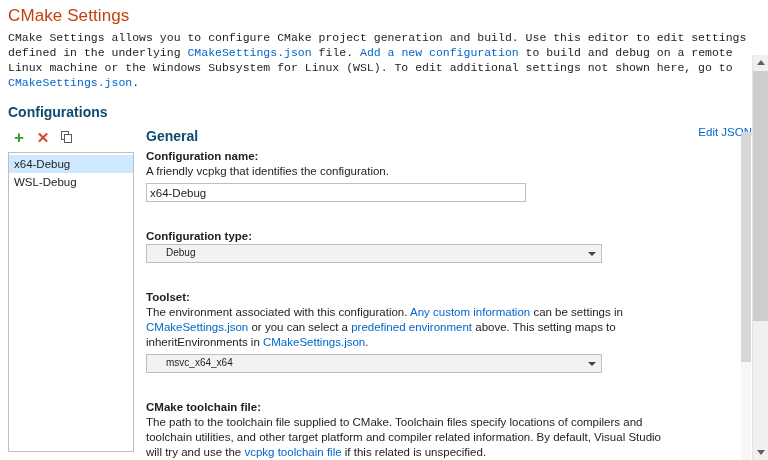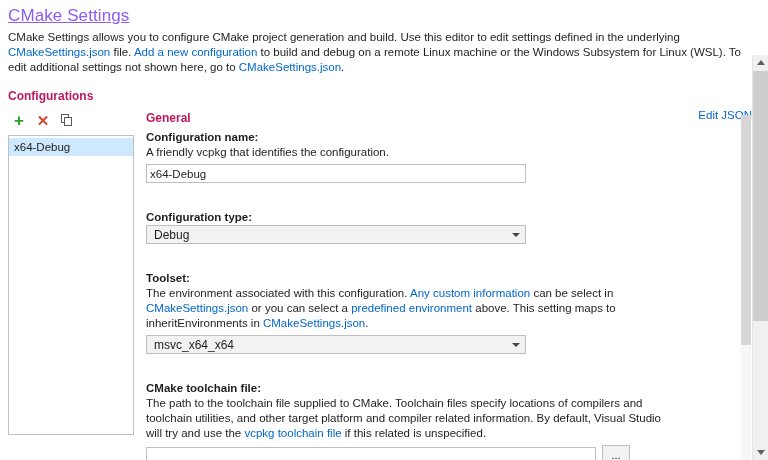--- a/index.html
+++ b/index.html
@@ -17,36 +17,36 @@
     position: relative;
   }
   a.link {
     color: #0066cc;
     text-decoration: none;
     cursor: pointer;
   }
   .page-title {
     font-size: 17px;
     font-weight: normal;
-    color: #8b5cf6;
+    color: #c2410c;
     margin: 6px 0 4px 8px;
     letter-spacing: 0.1px;
-    text-decoration: underline;
   }
   .intro {
     margin: 0 8px 0 8px;
     font-size: 11.5px;
     line-height: 15px;
     color: #1e1e1e;
     max-width: 756px;
+    font-family: Liberation Mono, monospace;
   }
   .section-head {
-    font-size: 12px;
+    font-size: 14px;
     margin: 14px 0 6px 8px;
-    color: #be185d;
+    color: #0c4a6e;
   }
   .body-split {
     display: flex;
     align-items: flex-start;
   }
   
   .left-col {
     width: 136px;
     flex: 0 0 136px;
     padding-left: 8px;
@@ -128,27 +128,27 @@
     box-sizing: border-box;
     border: 1px solid #bfbfbf;
     background: #ffffff;
     font-family: "Liberation Sans", sans-serif;
     font-size: 11.5px;
     padding: 1px 3px;
     color: #1e1e1e;
     outline: none;
   }
   .combo {
-    width: 380px;
+    width: 456px;
     height: 19px;
     box-sizing: border-box;
     border: 1px solid #bfbfbf;
     background: #f2f2f2;
-    font-size: 12px;
-    padding: 2px 7px;
+    font-size: 10px;
+    padding: 2px 19px;
     position: relative;
     cursor: pointer;
     user-select: none;
   }
   .combo .arrow {
     position: absolute;
     right: 5px;
     top: 50%;
     transform: translateY(-50%);
     width: 0;
@@ -259,20 +259,21 @@
       <div class="tb-btn tb-x">✕</div>
       <div class="tb-btn tb-copy">
         <svg width="14" height="14" viewBox="0 0 14 14">
           <rect x="1.5" y="1.5" width="7" height="8" fill="#ffffff" stroke="#5a5a5a" stroke-width="1"></rect>
           <rect x="4.5" y="4.5" width="7" height="8" fill="#ffffff" stroke="#5a5a5a" stroke-width="1"></rect>
         </svg>
       </div>
     </div>
     <div class="config-list">
       <div class="config-item selected">x64-Debug</div>
+      <div class="config-item">WSL-Debug</div>
     </div>
   </div>
 
   <div class="right-col">
     <a class="link edit-json">Edit JSON</a>
 
     <div class="content-clip">
       <h2 class="section-head" style="margin-left:0;margin-top:2px;">General</h2>
 
       <div class="grp">
@@ -285,21 +286,21 @@
         <div class="grp-label">Configuration type:</div>
         <div class="combo">
           <span>Debug</span>
           <span class="arrow"></span>
         </div>
       </div>
 
       <div class="grp">
         <div class="grp-label">Toolset:</div>
         <div class="grp-desc">
-          <span>The environment associated with this configuration. </span><a class="link">Any custom information</a><span> can be select in </span><a class="link">CMakeSettings.json</a><span> or you can select a </span><a class="link">predefined environment</a><span> above. This setting maps to inheritEnvironments in </span><a class="link">CMakeSettings.json</a><span>.</span>
+          <span>The environment associated with this configuration. </span><a class="link">Any custom information</a><span> can be settings in </span><a class="link">CMakeSettings.json</a><span> or you can select a </span><a class="link">predefined environment</a><span> above. This setting maps to inheritEnvironments in </span><a class="link">CMakeSettings.json</a><span>.</span>
         </div>
         <div class="combo">
           <span>msvc_x64_x64</span>
           <span class="arrow"></span>
         </div>
       </div>
 
       <div class="grp" style="max-width:520px;">
         <div class="grp-label">CMake toolchain file:</div>
         <div class="grp-desc">

